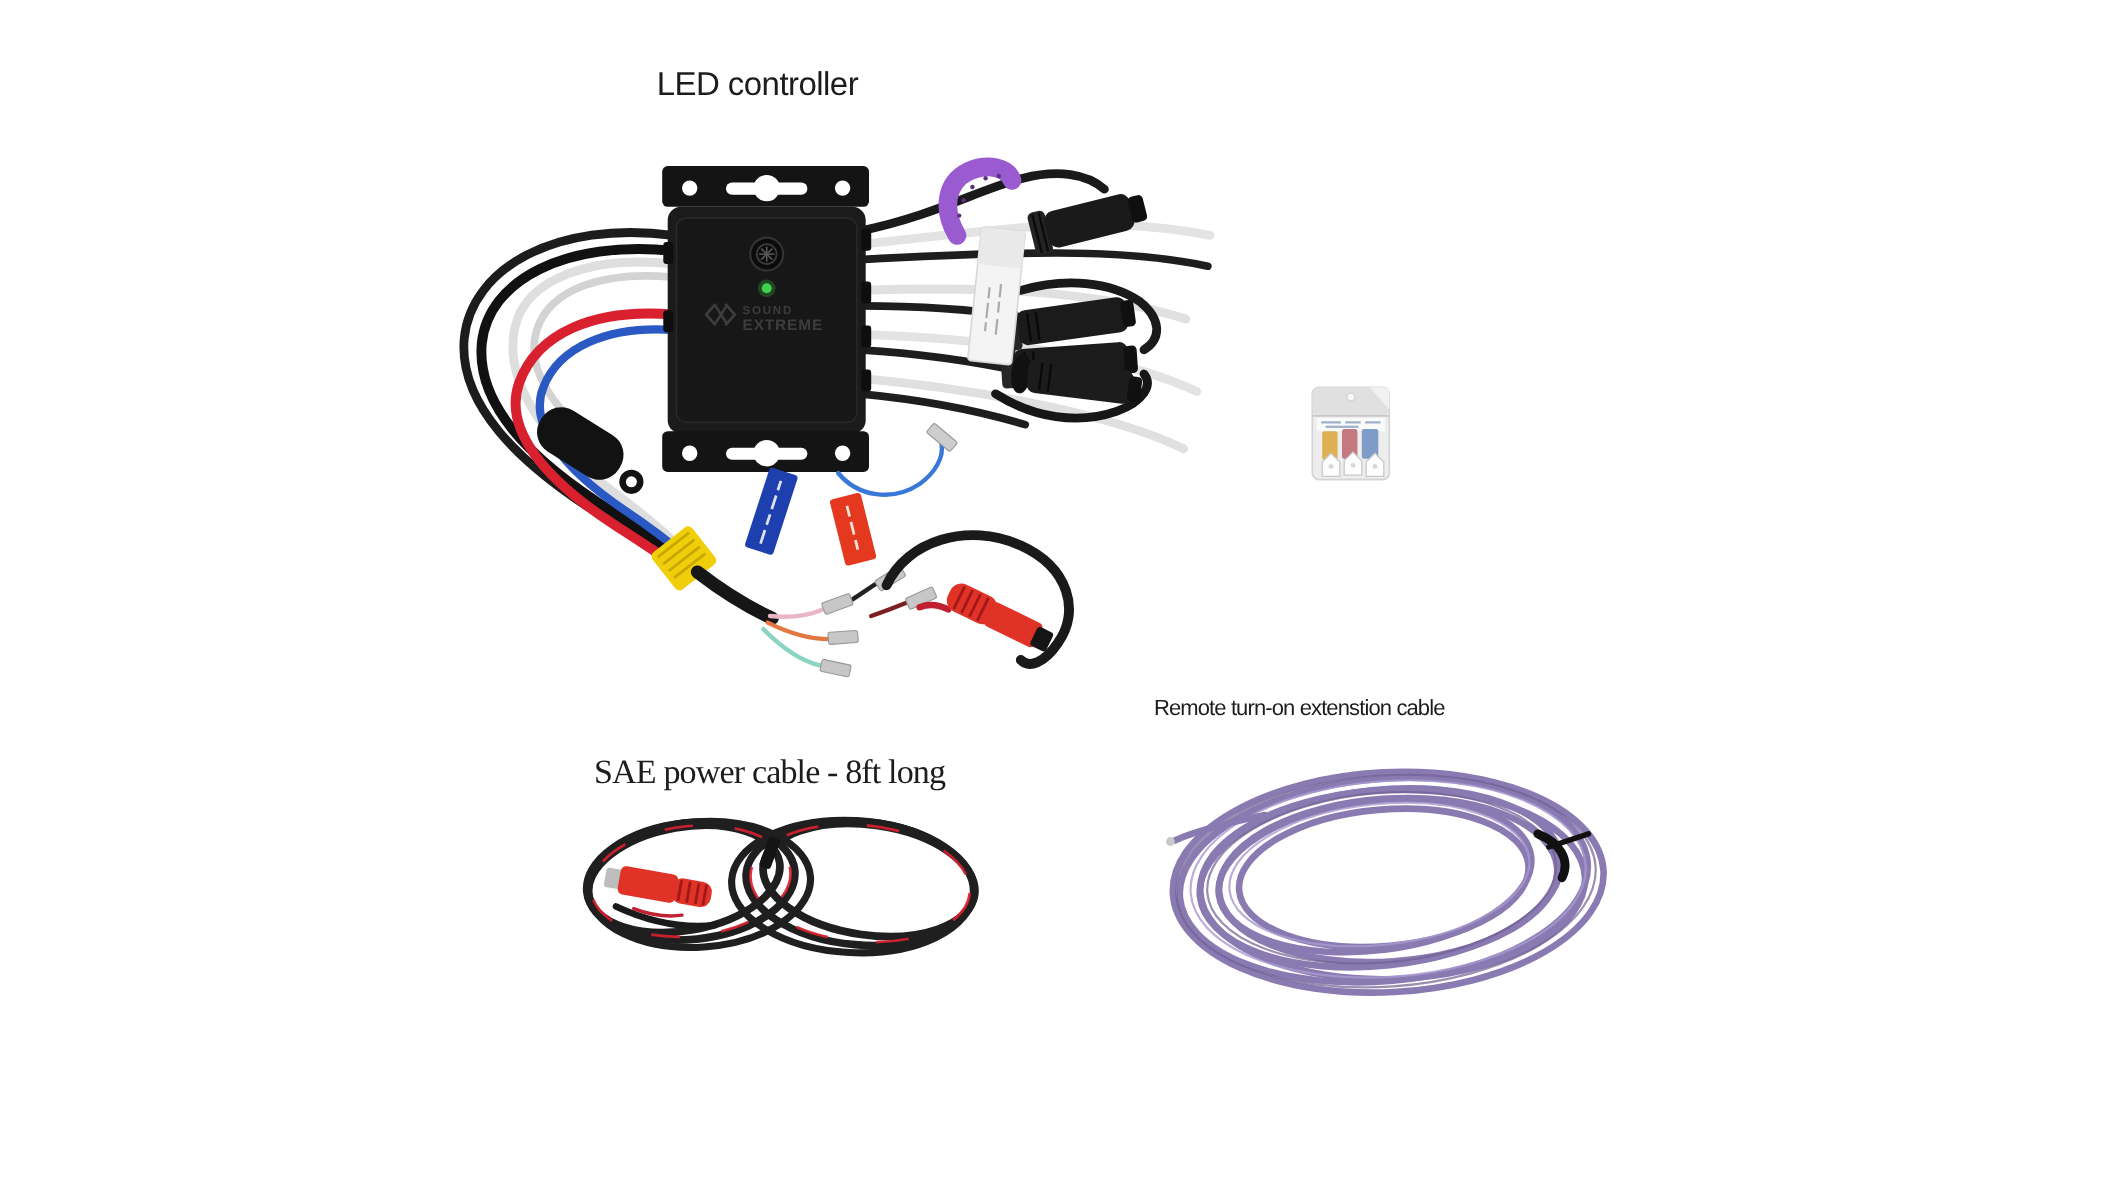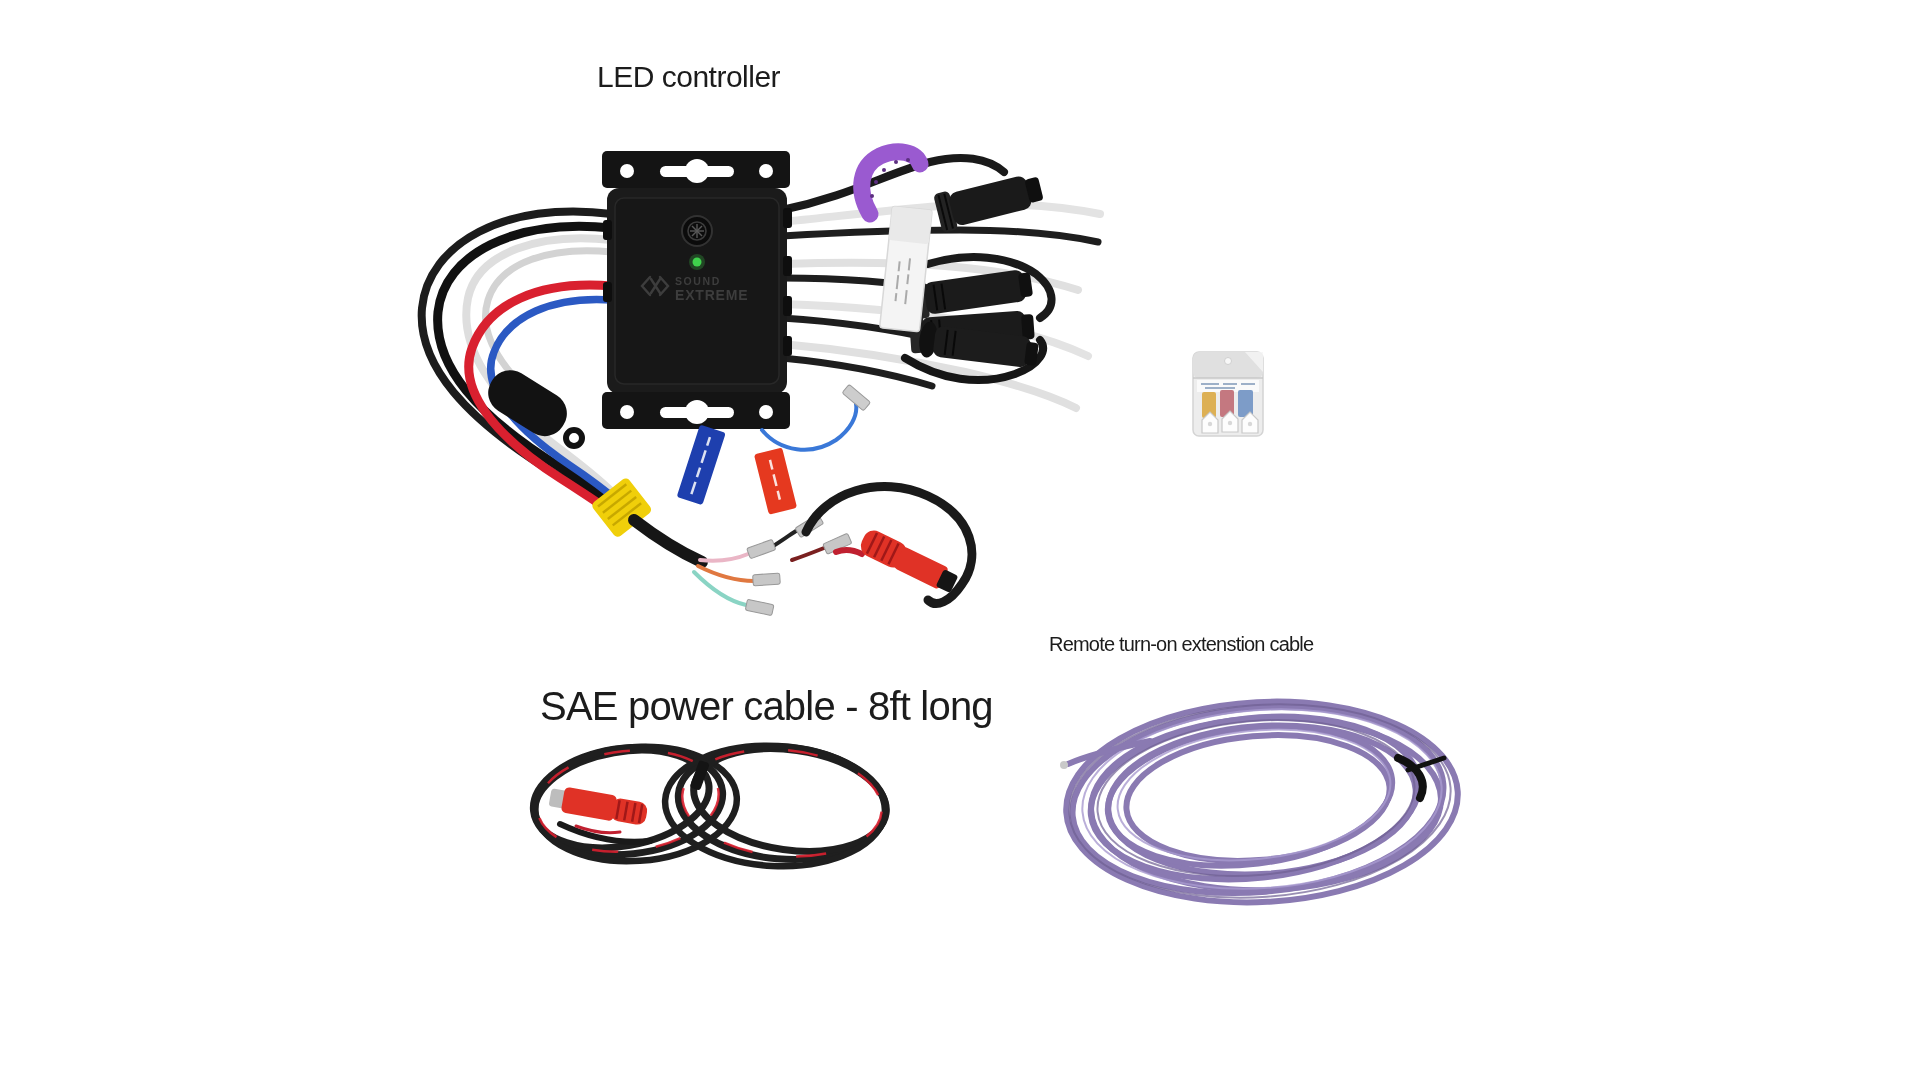--- a/index.html
+++ b/index.html
@@ -1,21 +1,21 @@
 <!DOCTYPE html>
 <html style="--text: #1c1c1c; --led-green: #3fd24c; --wire-red: #d9202f; --wire-blue: #2b59c3; --tape-yellow: #f0cf0a; --tag-blue: #1e3fae; --tag-red: #e5391f; --tag-purple: #9a5ad0; --coil-purple: #8a7ab2; --connector-red: #e03226; --box-black: #1b1b1b;"><head>
 <meta charset="utf-8">
 <style>
   html,body{margin:0;padding:0;background:#ffffff;}
   body{width:1920px;height:1080px;overflow:hidden;}
   .stage{position:relative;width:1920px;height:1080px;
          font-family:"Liberation Sans",sans-serif;color:var(--text,#1c1c1c);}
   .label{position:absolute;white-space:nowrap;font-weight:400;}
   #label-led    {left:597px;top:60px; font-size:30px;letter-spacing:-0.5px;}
-  #label-sae    {left:540px;top:684px;font-size:40px;letter-spacing:-0.8px;}
+  #label-sae    {left:540px;top:684px;font-size:31px;letter-spacing:-0.8px;font-family:Liberation Serif, serif;}
   #label-remote {left:1033px;top:633px;font-size:20px;letter-spacing:-0.8px;margin-left:16px;}
   #label-box    {left:1172px;top:980px;font-size:37px;letter-spacing:-1.2px;}
   #scene{position:absolute;left:0;top:0;}
 </style>
 </head>
 <body>
 
 <div class="stage">
 
   <div id="label-led" class="label">LED controller</div>

